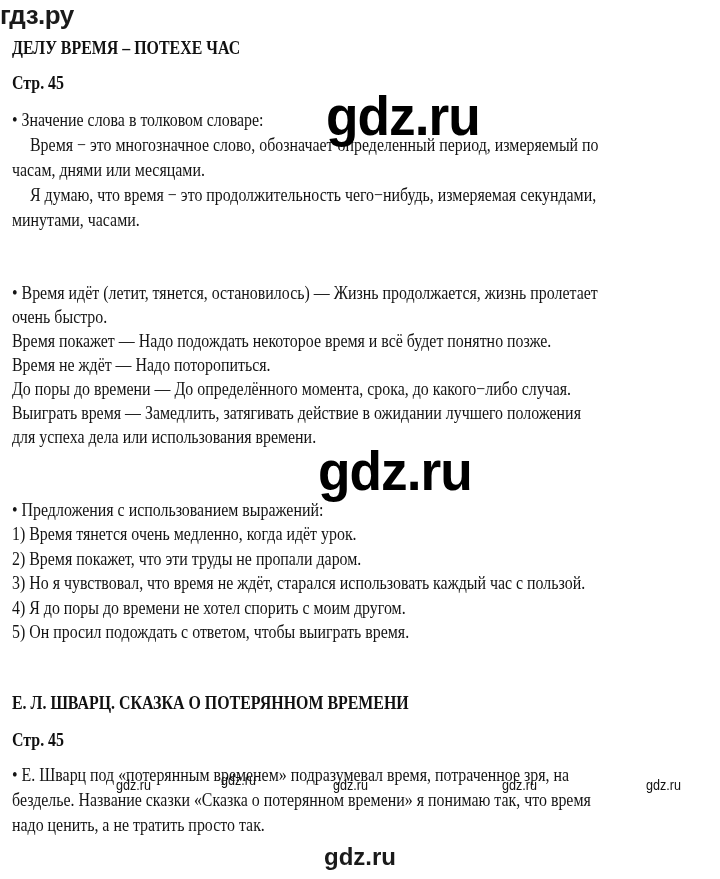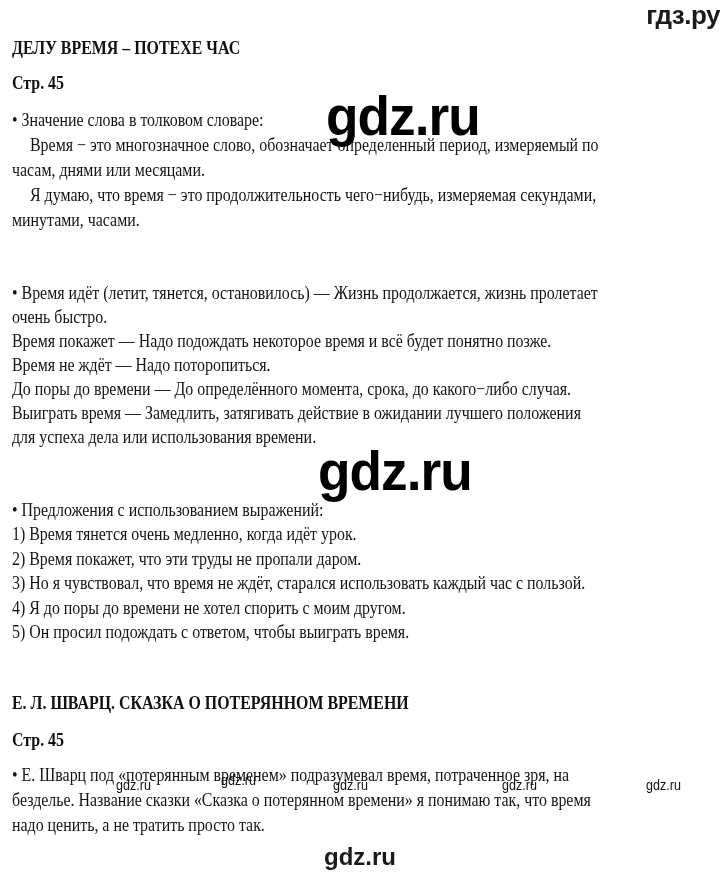--- a/index.html
+++ b/index.html
@@ -13,21 +13,21 @@
     position: relative;
     overflow: hidden;
     color: #111111;
     font-family: "Liberation Serif", "DejaVu Serif", serif;
   }
   .site-header {
     position: absolute;
     top: 0;
     left: 0;
     width: 720px;
-    text-align: right;
+    text-align: left;
     font-family: "Liberation Sans", "DejaVu Sans", sans-serif;
     font-weight: bold;
     font-size: 26px;
     line-height: 30px;
     color: #1a1a1a;
     letter-spacing: -0.5px;
   }
   .line {
     position: absolute;
     left: 12px;

